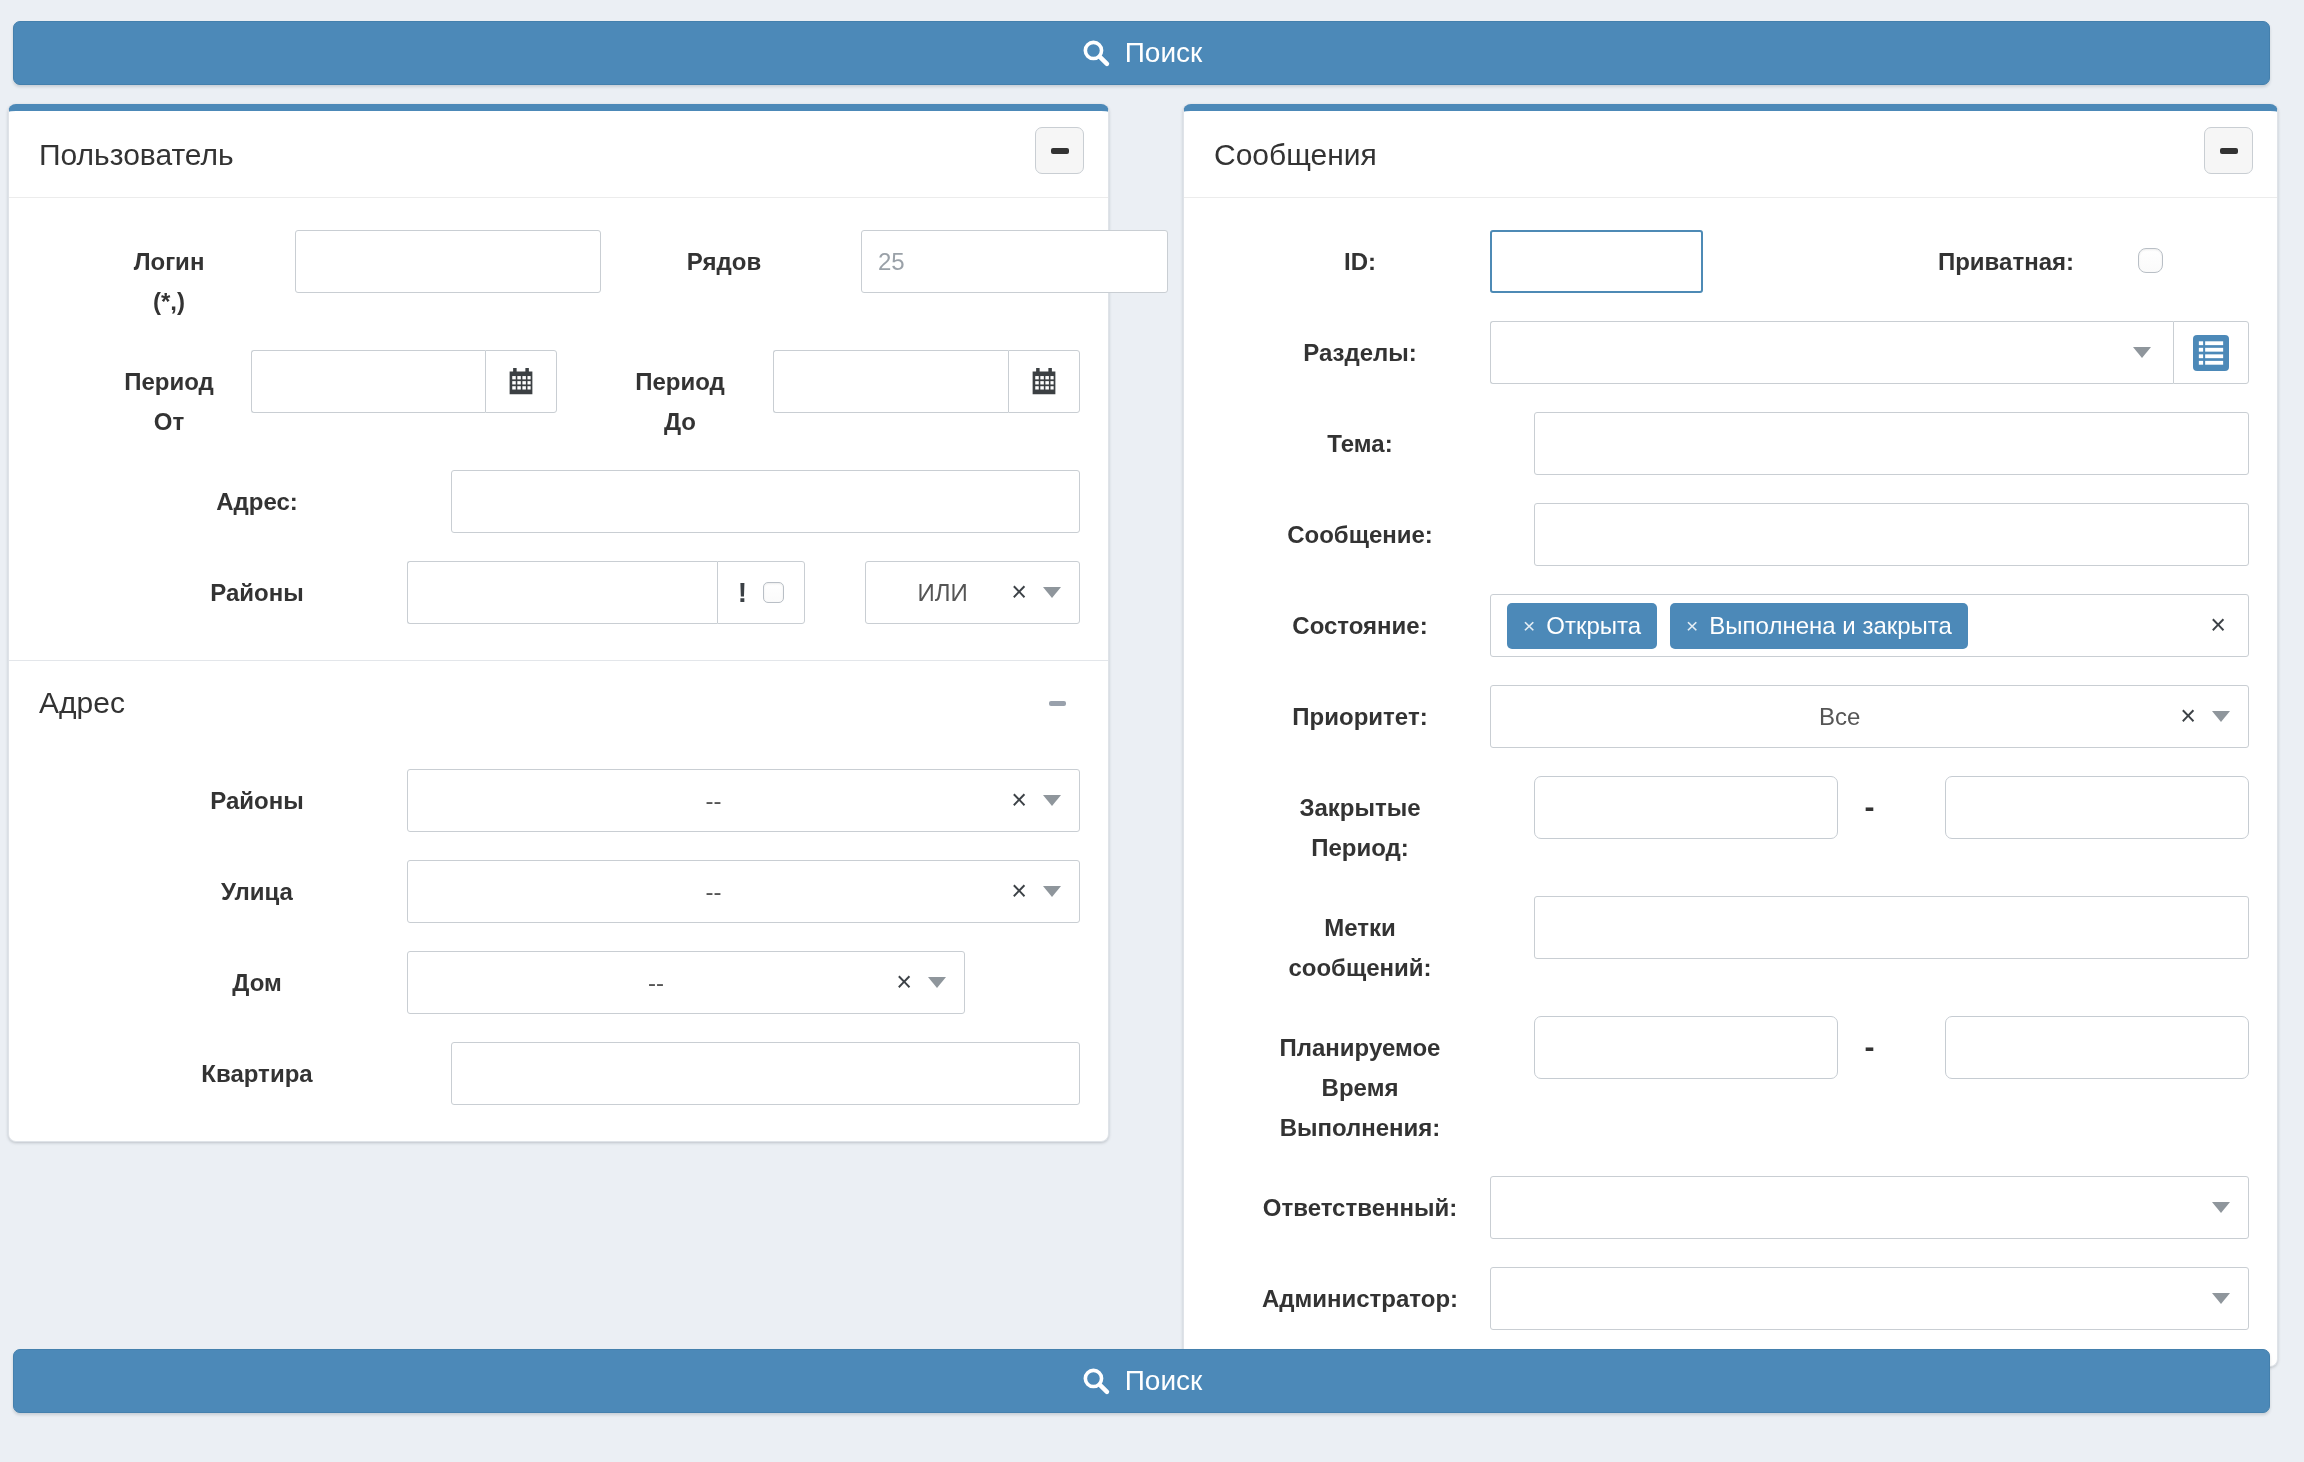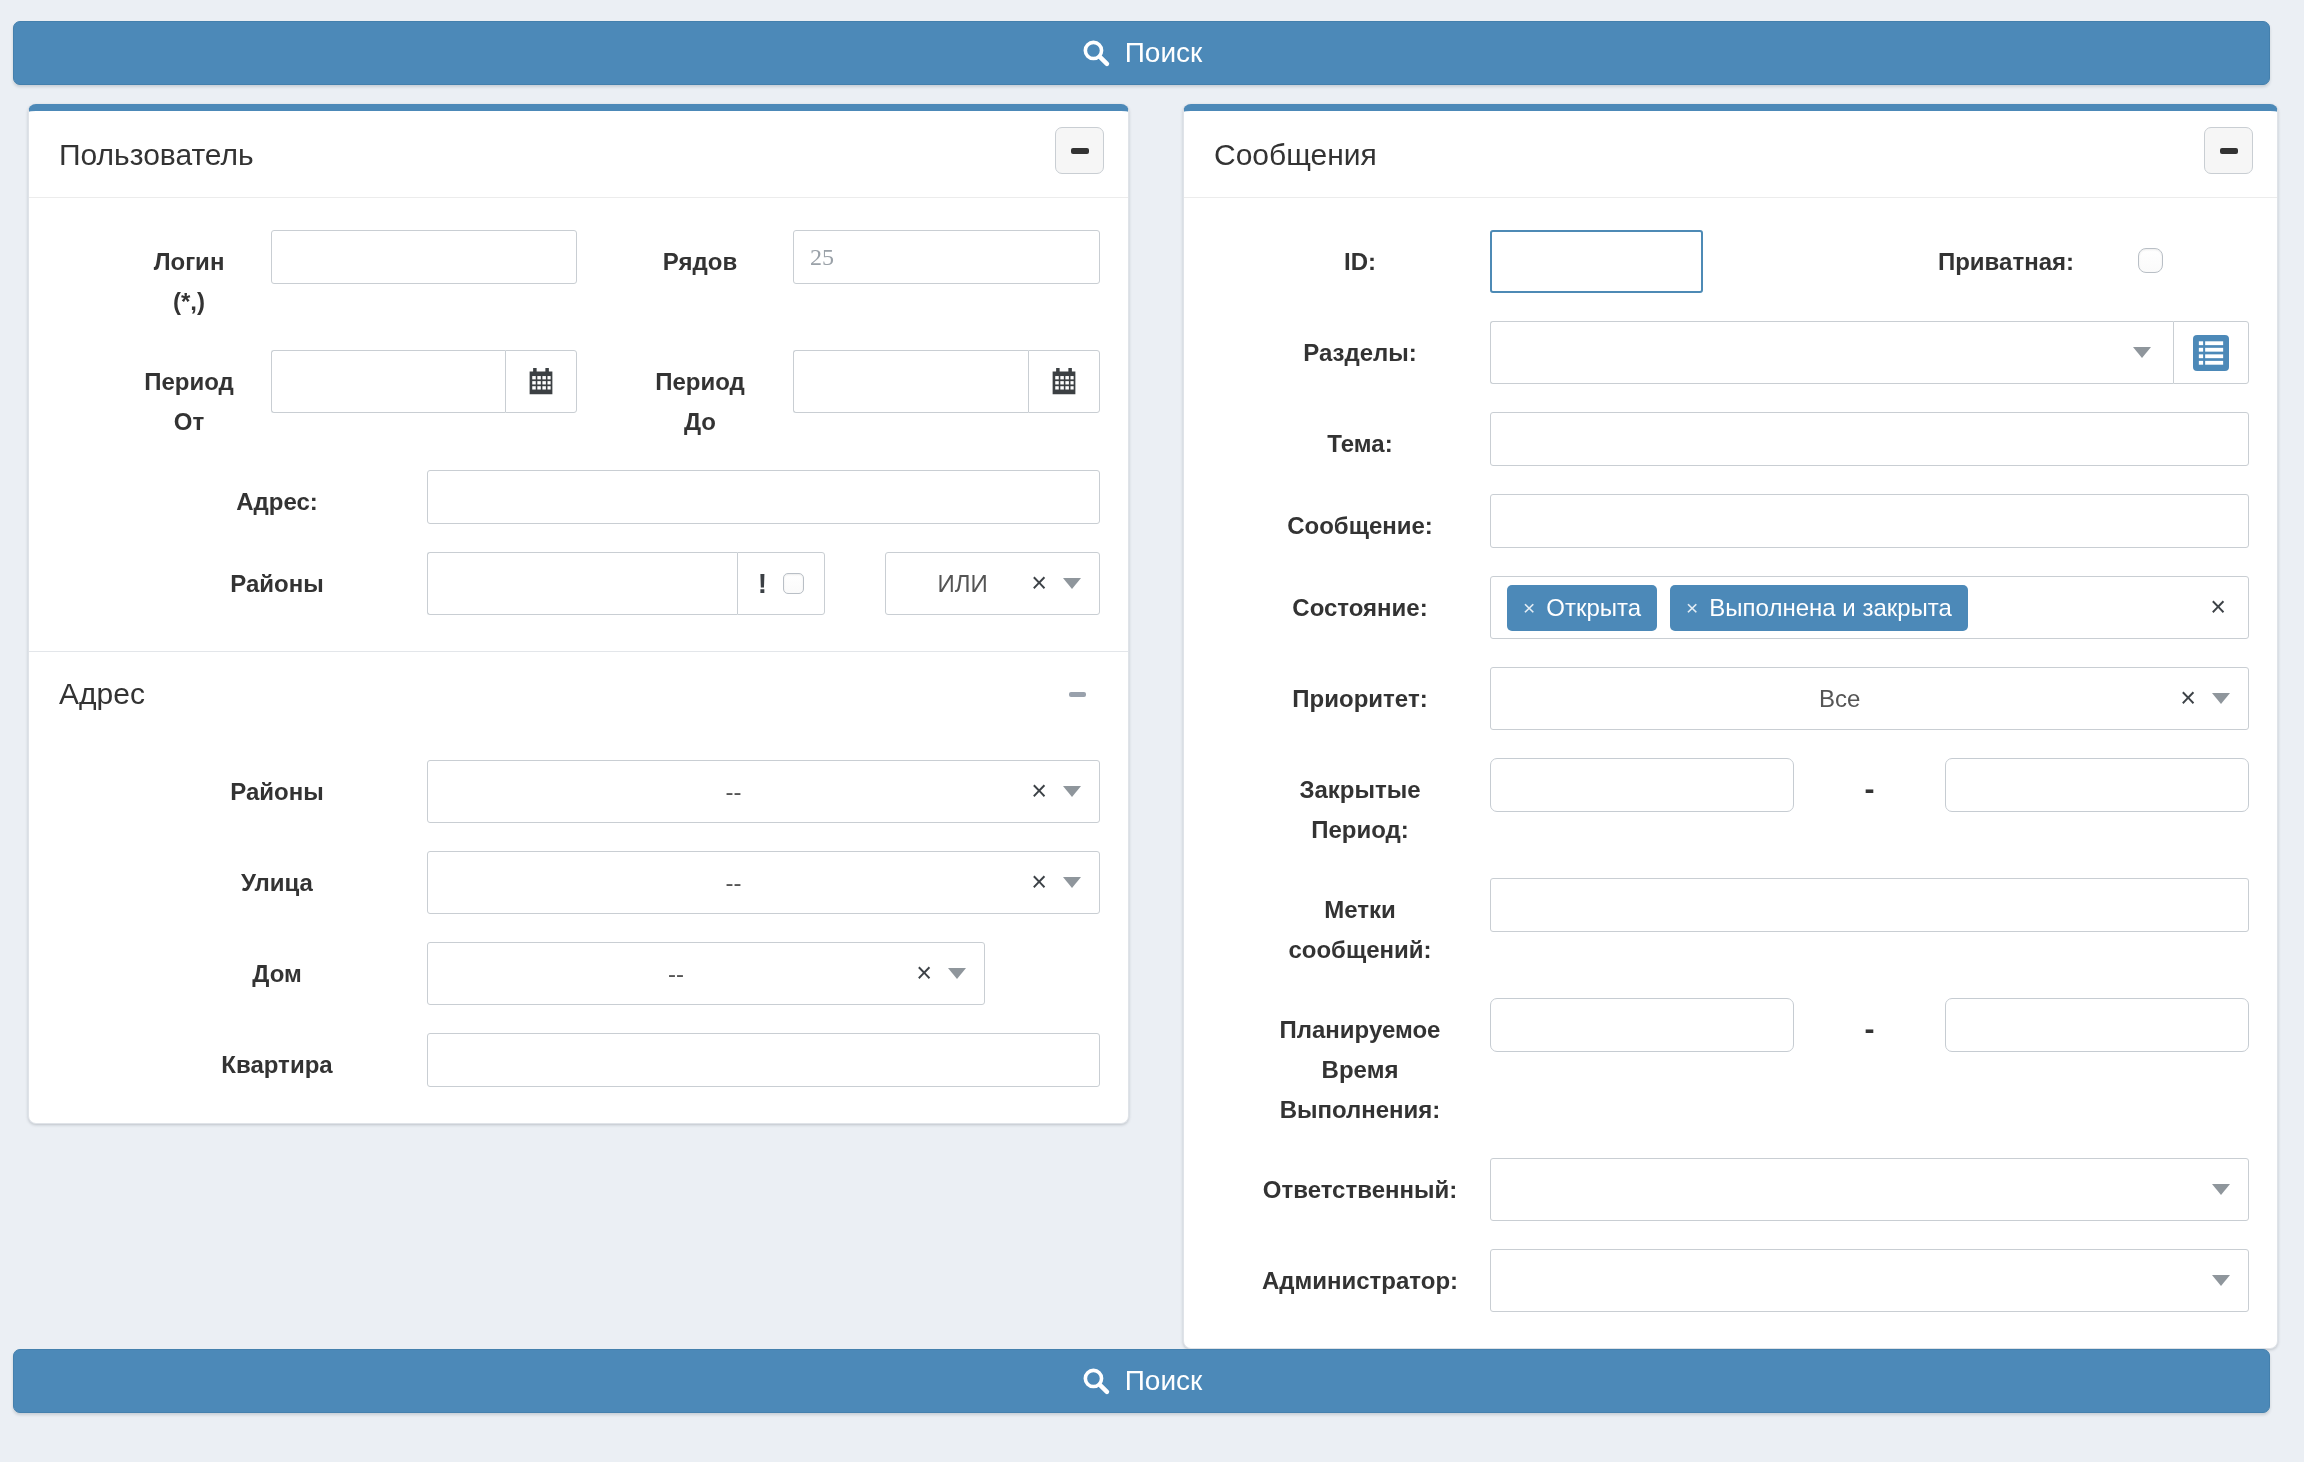--- a/index.html
+++ b/index.html
@@ -20,21 +20,21 @@
   }
   .btn-top{top:21px;}
   .btn-bottom{top:1349px;}
   
   .panel{
     position:absolute;top:104px;background:#fff;
     border:1px solid #dfe3e8;border-top:7px solid #4c89b8;border-radius:8px;
     box-shadow:0 1px 3px rgba(50,60,70,.25);
     box-sizing:border-box;
   }
-  .panel-user{left:28px;width:1101px;}
+  .panel-user{left:8px;width:1101px;}
   .panel-msg{left:1183px;width:1095px;}
   .panel-header{position:relative;padding:26px 30px 24px 30px;border-bottom:1px solid #ececec;}
   .panel-title{font-size:30px;color:#333;line-height:36px;}
   .collapse-btn{
     position:absolute;right:24px;top:16px;width:47px;height:45px;
     background:#f6f6f6;border:1px solid #c9ced3;border-radius:7px;
     display:flex;align-items:center;justify-content:center;cursor:pointer;
   }
   .dash{width:18px;height:6px;background:#333;border-radius:2px;}
   .mini-dash{width:17px;height:5px;background:#99a1ac;border-radius:2px;cursor:pointer;}
@@ -47,23 +47,23 @@
   .lbl{
     font-weight:bold;font-size:24px;color:#333;text-align:center;
     padding:12px 30px 0 80px;line-height:40px;box-sizing:border-box;
   }
   .w214{flex:0 0 214px;}
   .w216{flex:0 0 216px;padding-left:60px;}
   .w370{flex:0 0 370px;padding-left:100px;}
   .w278{flex:0 0 278px;padding-left:48px;}
   
   .inp{
-    height:54px;border:1px solid #c9ced3;border-radius:3px;background:#fff;
+    height:63px;border:1px solid #c9ced3;border-radius:3px;background:#fff;
     font-size:24px;color:#333;padding:0 16px;box-sizing:border-box;
-    font-family:Liberation Serif, serif;outline:none;
+    font-family:Liberation Sans, sans-serif;outline:none;margin-left:44px;
   }
   .inp::placeholder{color:#9aa1a8;}
   .inp-rounded{border-radius:7px;border-color:#c6ccd2;}
   .id-inp{width:213px;height:63px;border:2px solid #4d8ab5;border-radius:3px;
     font-size:24px;padding:0 14px;box-sizing:border-box;outline:none;font-family:inherit;}
   .input-group{display:flex;height:63px;}
   .ig-inp{
     flex:1;min-width:0;height:63px;border:1px solid #c9ced3;border-right:none;
     border-radius:3px 0 0 3px;background:#fff;font-size:24px;padding:0 14px;
     box-sizing:border-box;font-family:inherit;outline:none;

